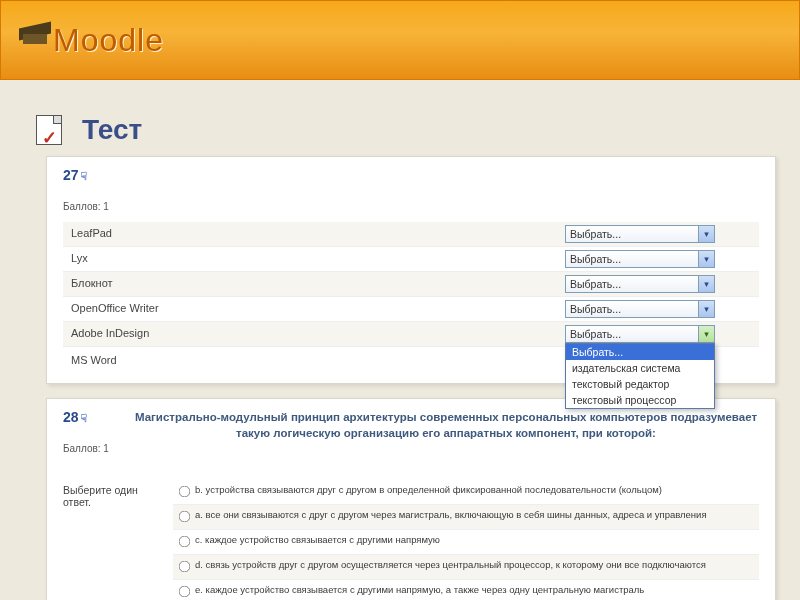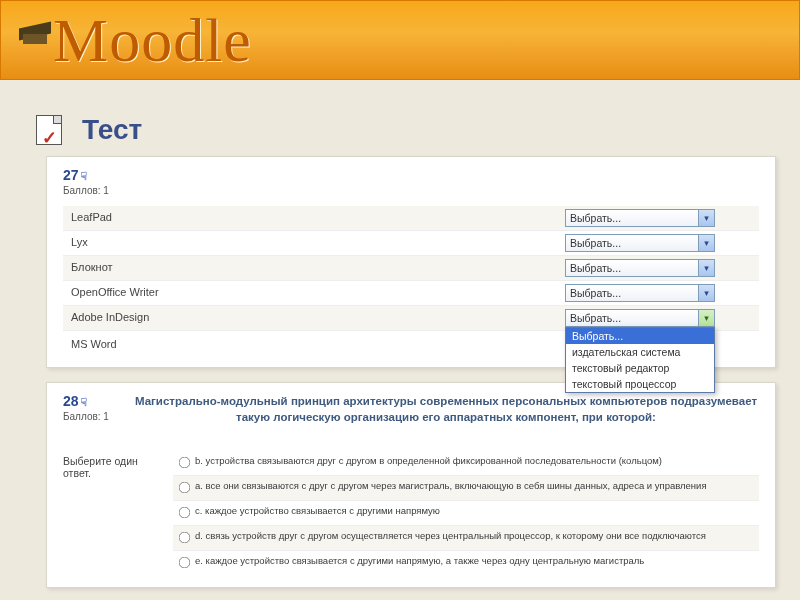--- a/index.html
+++ b/index.html
@@ -22,26 +22,26 @@
   .header .cap { width: 40px; height: 30px; position: relative; margin-top:-10px;}
   .header .cap .top {
     width: 32px; height: 12px; background:#4a3b1a; transform: skewY(-12deg);
     position:absolute; top:5px; left:0;
   }
   .header .cap .band {
     width: 24px; height: 10px; background:#6e5528;
     position:absolute; top:14px; left:4px;
   }
   .header .logo-text {
-    font-size: 62px;
+    font-size: 32px;
     font-weight: normal;
     color: #bf5b00;
     text-shadow: 1px 1px 0 #fff3cd;
     letter-spacing: 1px;
-    font-family: Liberation Serif, serif;
+    font-family: Liberation Sans, sans-serif;
     margin-left: -6px;
   }
   .page-title-row {
     display:flex; align-items:center;
     margin: 34px 0 10px 36px;
   }
   .page-title-row .quiz-icon {
     width:26px; height:30px; border:1px solid #555; background:#fff;
     position:relative; margin-right:20px;
   }
@@ -63,21 +63,21 @@
     margin: 0 24px 14px 46px;
     padding: 10px 16px 12px 16px;
     box-shadow: 2px 2px 4px rgba(0,0,0,.1);
   }
   .q-head { display:flex; align-items:flex-start; }
   .q-num-col { width:70px; flex:0 0 70px; }
   .q-num {
     color:#2a4a8f; font-weight:bold; font-size:14px;
   }
   .q-num .flag { color:#6b84c7; font-size:11px; margin-left:2px;}
-  .q-score { font-size:10px; color:#555; margin-top:2px;}
+  .q-score { font-size:10px; color:#555; margin-top:18px;}
   .q-text { color:#3f5a7f; font-size:11.5px; line-height:1.4; flex:1; }
   .q-text.center { text-align:center; font-weight:bold; }
 
   .match-table { width:100%; margin-top:10px; font-size:11px; }
   .match-table .mrow { display:flex; border-bottom:1px solid #eee; }
   .match-table .mrow:nth-child(odd){ background:#f7f5ef;}
   .match-table .mrow:last-child{border-bottom:none;align-items:flex-end;}
   .match-table .mlabel { flex:1; padding:5px 8px; color:#444; }
   .match-table .msel { width:200px; padding:3px 6px; }
   .fake-select {

